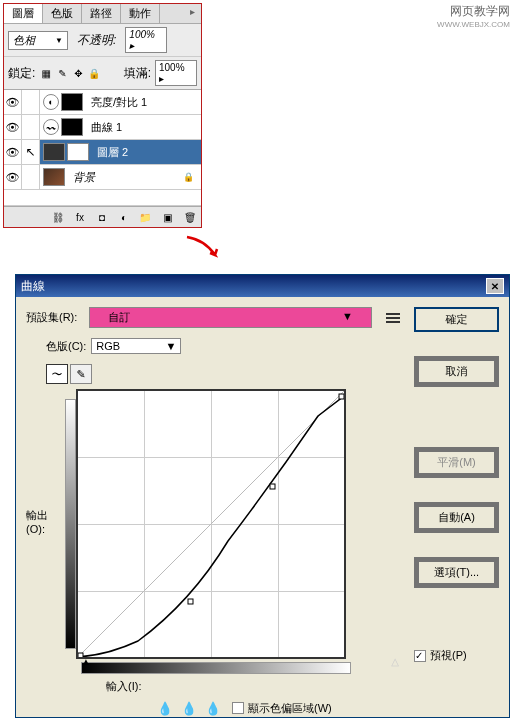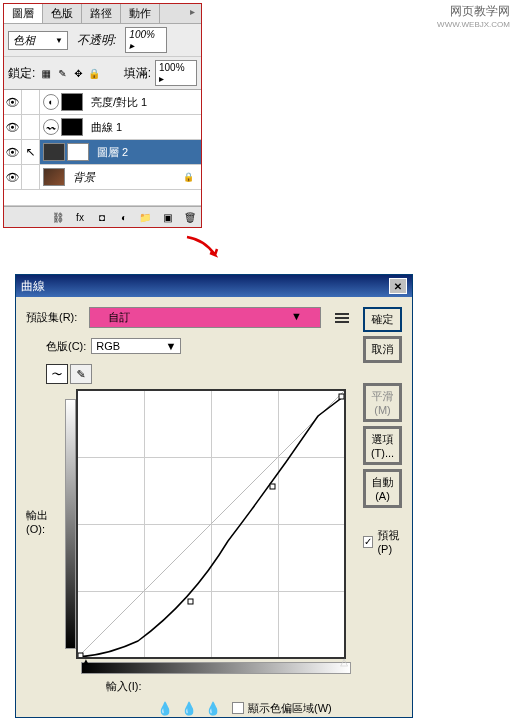--- a/index.html
+++ b/index.html
@@ -35,21 +35,21 @@
 .bottom-icon { width: 14px; height: 14px; font-size: 10px; display: flex; align-items: center; justify-content: center; }
 
 
 .red-arrow { position: absolute; left: 185px; top: 235px; width: 40px; height: 30px; }
 
 
 .watermark { position: absolute; right: 5px; top: 3px; font-size: 12px; color: #666; text-align: right; }
 .watermark .sub { font-size: 8px; color: #999; }
 
 
-.curves-dialog { position: absolute; left: 15px; top: 274px; width: 398px; height: 444px; background: #ece9d8; border: 1px solid #003c74; }
+.curves-dialog { position: absolute; left: 15px; top: 274px; width: 495px; height: 444px; background: #ece9d8; border: 1px solid #003c74; }
 .title-bar { background: linear-gradient(to bottom, #0a246a, #3c6cb5); color: #fff; padding: 3px 5px; display: flex; align-items: center; height: 22px; }
 .title-text { font-size: 12px; }
 .close-btn { margin-left: auto; width: 18px; height: 16px; background: #c0c0c0; border: 1px solid #fff; display: flex; align-items: center; justify-content: center; font-weight: bold; font-size: 10px; color: #000; }
 .dialog-body { padding: 10px; display: flex; gap: 12px; }
 .curves-left { flex: 1; }
 .preset-row { display: flex; align-items: center; gap: 12px; margin-bottom: 10px; }
 .preset-select { flex: 1; background: #ec4899; border: 1px solid #888; padding: 2px 18px; display: flex; justify-content: space-between; }
 .menu-icon { width: 18px; height: 16px; display: flex; flex-direction: column; gap: 2px; justify-content: center; padding: 0 2px; }
 .menu-icon div { height: 2px; background: #333; }
 .channel-row { display: flex; align-items: center; gap: 5px; margin: 0 0 5px 20px; }
@@ -65,22 +65,22 @@
 .grid-lines { position: absolute; inset: 0; }
 .grid-lines::before, .grid-lines::after { content: ''; position: absolute; background: repeating-linear-gradient(to right, transparent, transparent 66px, #ccc 66px, #ccc 67px); inset: 0; }
 .grid-lines::after { background: repeating-linear-gradient(to bottom, transparent, transparent 66px, #ccc 66px, #ccc 67px); }
 .input-row { display: flex; align-items: center; margin: 3px 0 5px 55px; gap: 8px; }
 .h-gradient { width: 270px; height: 12px; background: linear-gradient(to right, #000, #fff); border: 1px solid #999; }
 .eyedrop-row { display: flex; align-items: center; gap: 10px; margin-left: 130px; margin-top: 5px; }
 .eyedrops { display: flex; gap: 6px; }
 .eyedrop { width: 18px; height: 18px; display: flex; align-items: center; justify-content: center; font-size: 13px; }
 .checkbox-wrap { display: flex; align-items: center; gap: 4px; }
 .checkbox { width: 12px; height: 12px; border: 1px solid #888; background: #fff; }
-.curves-right { width: 85px; display: flex; flex-direction: column; gap: 4px; }
-.dlg-btn { border: 3px solid #737373; background: #ece9d8; padding: 3px 0; text-align: center; font-size: 11px; }
+.curves-right { width: 85px; display: flex; flex-direction: column; gap: 24px; }
+.dlg-btn { border: 5px solid #737373; background: #ece9d8; padding: 3px 0; text-align: center; font-size: 11px; }
 .dlg-btn.primary { border: 2px solid #003c74; }
 .checkbox.checked::after { content: '✓'; font-size: 10px; display: block; line-height: 10px; }
 </style>
 </head>
 <body>
 
 <div class="watermark">
   <div>网页教学网</div>
   <div class="sub">WWW.WEBJX.COM</div>
 </div>
@@ -242,22 +242,22 @@
           <span>顯示色偏區域(W)</span>
         </div>
       </div>
 
     </div>
     <div class="curves-right">
       <div class="dlg-btn primary">確定</div>
       <div class="dlg-btn">取消</div>
       <div style="height:12px"></div>
       <div class="dlg-btn" style="color:#888">平滑(M)</div>
+      <div class="dlg-btn">自動(A)</div>
       <div class="dlg-btn">選項(T)...</div>
-      <div class="dlg-btn">自動(A)</div>
       <div style="height:12px"></div>
       <div class="checkbox-wrap">
         <div class="checkbox checked"></div>
         <span>預視(P)</span>
       </div>
     </div>
   </div>
 </div>
 
 </body></html>

